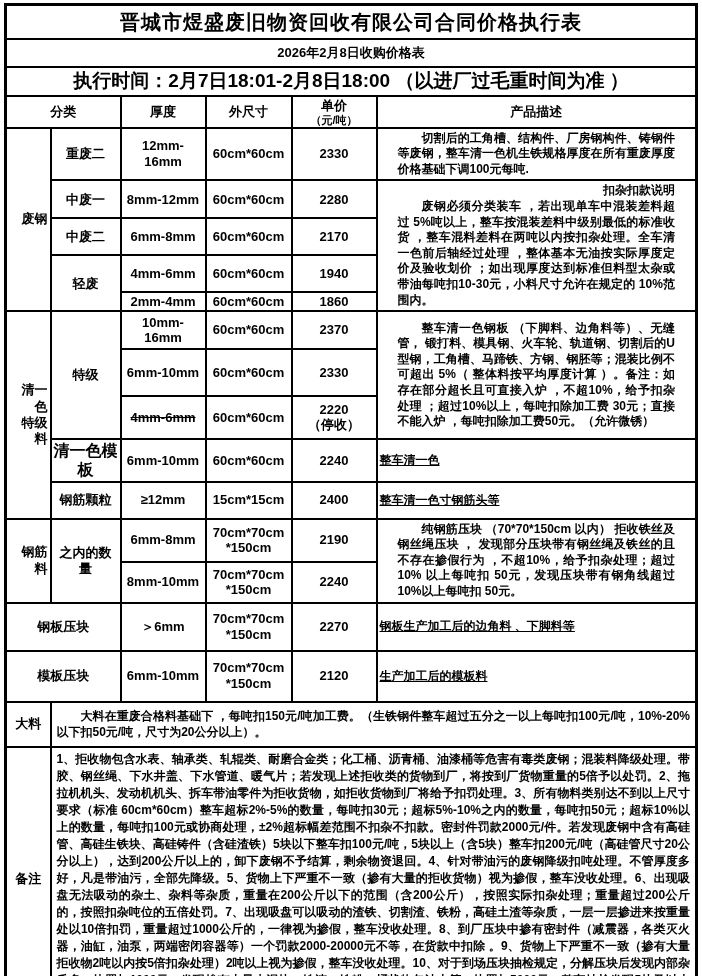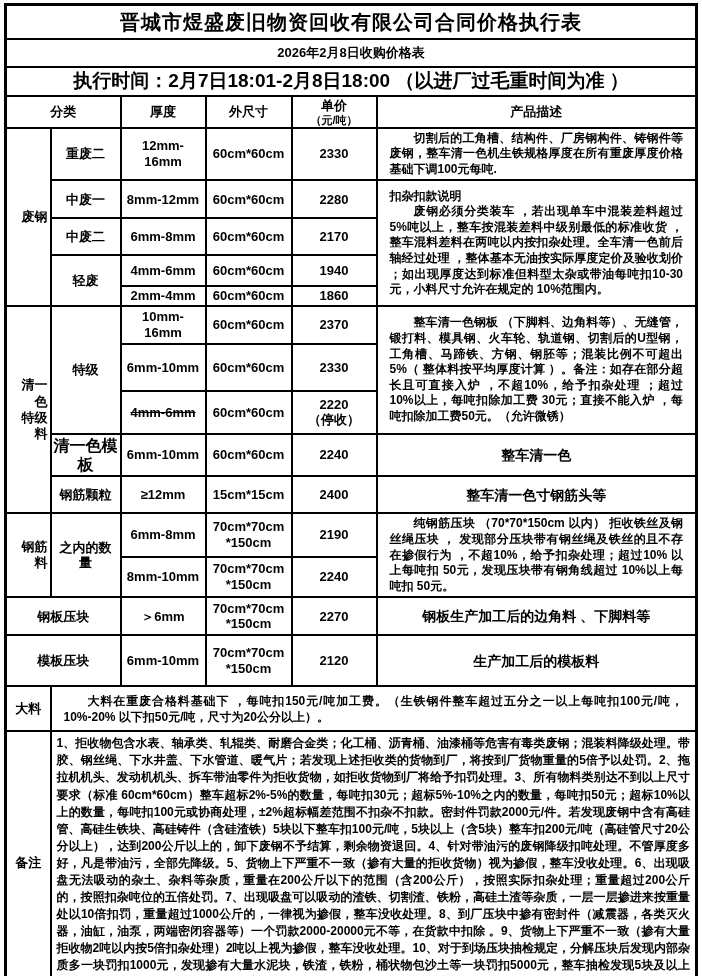--- a/index.html
+++ b/index.html
@@ -13,28 +13,28 @@
     border-collapse:collapse;table-layout:fixed;
     border:3px solid #000;
   }
   td{border:2px solid #000;padding:1px 2px;text-align:center;vertical-align:middle;
      font-size:13px;line-height:1.2;overflow:hidden;}
   .title-cell{font-size:20px;height:30px;letter-spacing:1px;}
   .subtitle-cell{font-size:13px;height:24px;text-align:center;}
   .exec-cell{font-size:19px;height:25px;}
   .hdr{height:24px;font-size:13px;}
   .hdr .sub{font-size:11px;display:block;line-height:1.1;}
-  .desc{font-size:12px;text-align:left;padding:2px 12px;margin-left:6px;}
+  .desc{font-size:12px;text-align:left;padding:2px 20px;margin-left:6px;}
   .desc .para{text-indent:2em;text-align:justify;line-height:1.3;}
-  .desc .center-title{text-align:left;text-indent:0;line-height:1.3;}
-  .desc-center{font-size:14px;text-align:center;}
+  .desc .center-title{text-align:right;text-indent:0;line-height:1.3;}
+  .desc-center{font-size:12px;text-align:left;text-decoration:underline;}
   .price2{line-height:1.15;}
   .strike{text-decoration:line-through;}
   .group-v{font-size:13px;line-height:1.25;text-align:right;}
-  .large-text{font-size:12px;text-align:left;padding:2px 12px;}
+  .large-text{font-size:12px;text-align:left;padding:2px 5px;}
   .large-text .para{text-indent:2em;text-align:justify;line-height:1.35;}
   .notes-cell{font-size:12px;text-align:left;padding:3px 5px;vertical-align:middle;}
   .notes-cell .txt{text-align:justify;line-height:1.42;}
 </style>
 </head>
 <body>
 
 <table class="price">
   <colgroup>
     <col style="width:45px">
@@ -155,21 +155,21 @@
     <td rowspan="2" class="desc">
       <div class="para">纯钢筋压块 （70*70*150cm 以内） 拒收铁丝及钢丝绳压块 ， 发现部分压块带有钢丝绳及铁丝的且不存在掺假行为 ，不超10%，给予扣杂处理；超过10% 以上每吨扣 50元，发现压块带有钢角线超过 10%以上每吨扣 50元。</div>
     </td>
   </tr>
   <tr style="height:36px">
     <td>8mm-10mm</td>
     <td>70cm*70cm *150cm</td>
     <td>2240</td>
   </tr>
 
-  <tr style="height:38px">
+  <tr style="height:48px">
     <td colspan="2">钢板压块</td>
     <td>＞6mm</td>
     <td>70cm*70cm *150cm</td>
     <td>2270</td>
     <td class="desc-center">钢板生产加工后的边角料 、下脚料等</td>
   </tr>
 
   <tr style="height:51px">
     <td colspan="2">模板压块</td>
     <td>6mm-10mm</td>

